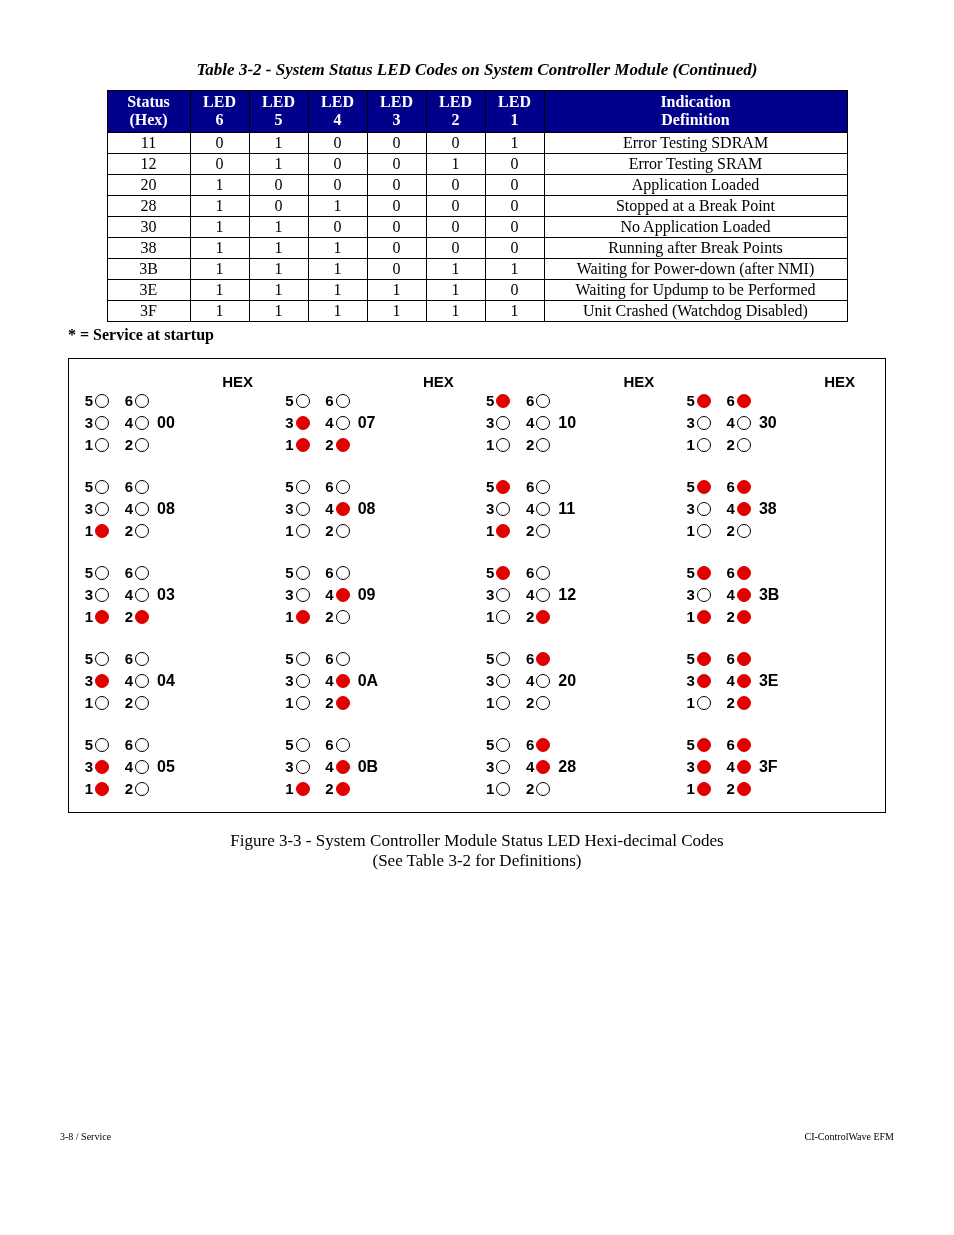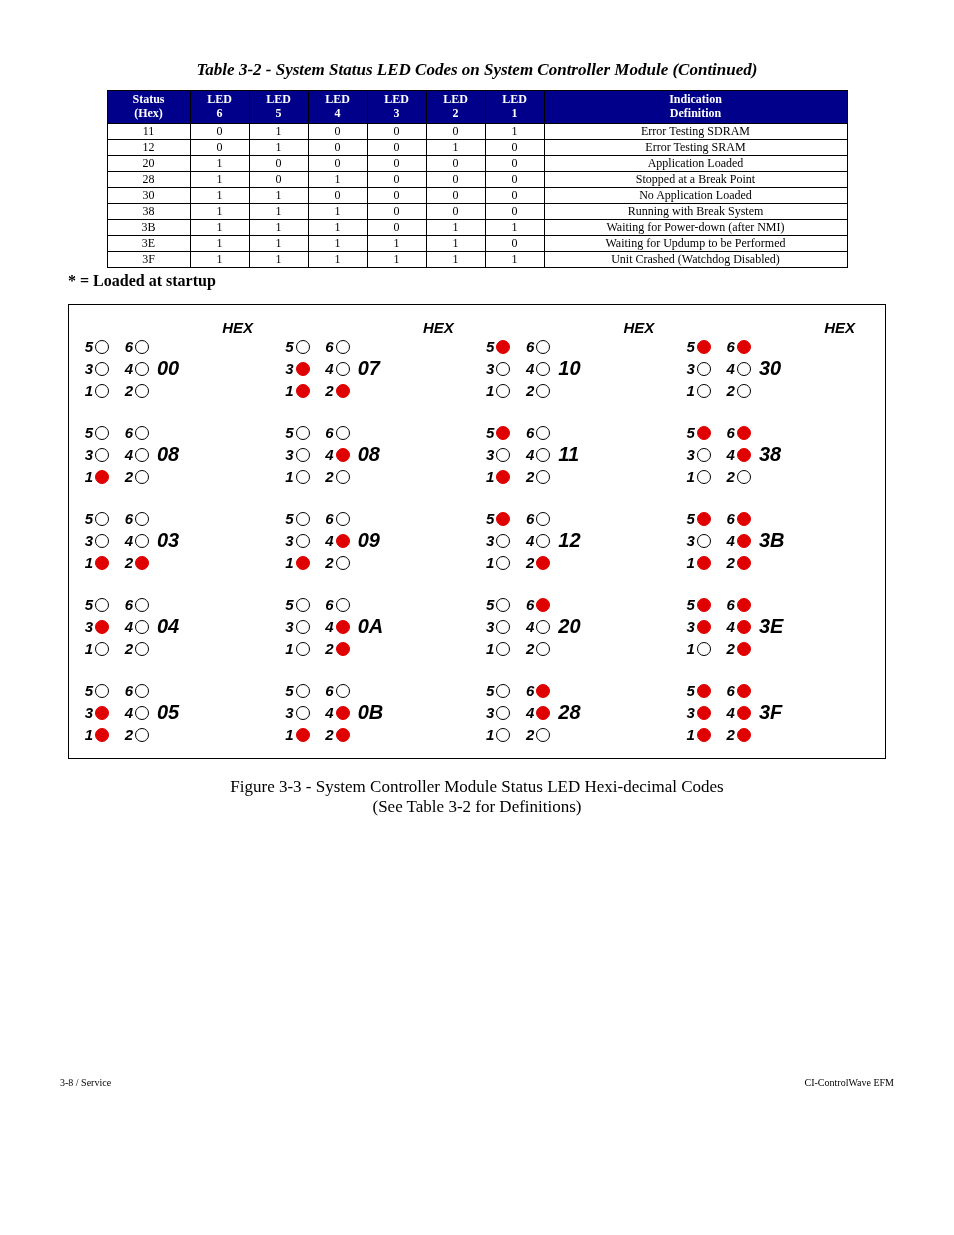--- a/index.html
+++ b/index.html
@@ -15,21 +15,21 @@
   .table-title {
     font-weight: bold;
     text-align: center;
     margin: 6px 0 10px 0;
     font-size: 17px;
     font-style: italic;
   }
   table.status {
     border-collapse: collapse;
     margin: 0 auto;
-    font-size: 12px;
+    font-size: 16px;
   }
   table.status th {
     background: #00008B;
     color: #fff;
     font-weight: bold;
     border: 1px solid #000;
     padding: 2px 6px;
     text-align: center;
     line-height: 1.15;
   }
@@ -52,21 +52,20 @@
   .figure-box {
     border: 1px solid #000;
     margin: 0 8px;
     padding: 14px 12px 4px 12px;
     font-family: Arial, Helvetica, sans-serif;
     font-size: 15px;
   }
   .fig-grid {
     display: flex;
     justify-content: space-between;
-    font-style: italic;
   }
   .fig-col { width: 24%; }
   .block {
     margin-bottom: 20px;
   }
   .block:last-child { margin-bottom: 8px; }
   .hexlabel {
     display:flex;
     justify-content:flex-end;
     font-weight:bold;
@@ -83,21 +82,21 @@
   .leds .num { font-weight: bold; text-align:right; width:12px;}
   .circle {
     width: 12px; height: 12px; border-radius: 50%;
     border: 1.5px solid #000;
     background: #fff;
     display: inline-block;
   }
   .circle.on { background: #e00000; border-color:#e00000;}
   .hexval {
     font-weight: bold;
-    font-size: 20px;
+    font-size: 16px;
     margin-left: 8px;
     font-family: Arial, Helvetica, sans-serif;
     text-align: right;
   }
   .fig-caption {
     font-weight: normal;
     text-align: center;
     margin: 18px 0 0 0;
     font-family: "Times New Roman", Times, serif;
     font-size: 17px;
@@ -179,21 +178,21 @@
         <td class="def">No Application Loaded</td>
       </tr>
       <tr>
         <td>38</td>
         <td>1</td>
         <td>1</td>
         <td>1</td>
         <td>0</td>
         <td>0</td>
         <td>0</td>
-        <td class="def">Running with Break System</td>
+        <td class="def">Running after Break Points</td>
       </tr>
       <tr>
         <td>3B</td>
         <td>1</td>
         <td>1</td>
         <td>1</td>
         <td>0</td>
         <td>1</td>
         <td>1</td>
         <td class="def">Waiting for Power-down (after NMI)</td>
@@ -214,21 +213,21 @@
         <td>1</td>
         <td>1</td>
         <td>1</td>
         <td>1</td>
         <td>1</td>
         <td class="def">Unit Crashed (Watchdog Disabled)</td>
       </tr>
     </tbody>
 </table>
 
-<div class="footnote">* = Loaded at startup</div>
+<div class="footnote">* = Service at startup</div>
 
 <div class="figure-box">
   <div class="fig-grid" id="fig-grid">
       <div class="fig-col">
         <div class="block">
           <div class="hexlabel">HEX</div>
           <div class="block-inner">
             <div class="leds">
               <span class="num">5</span>
               <span class="circle"></span>

